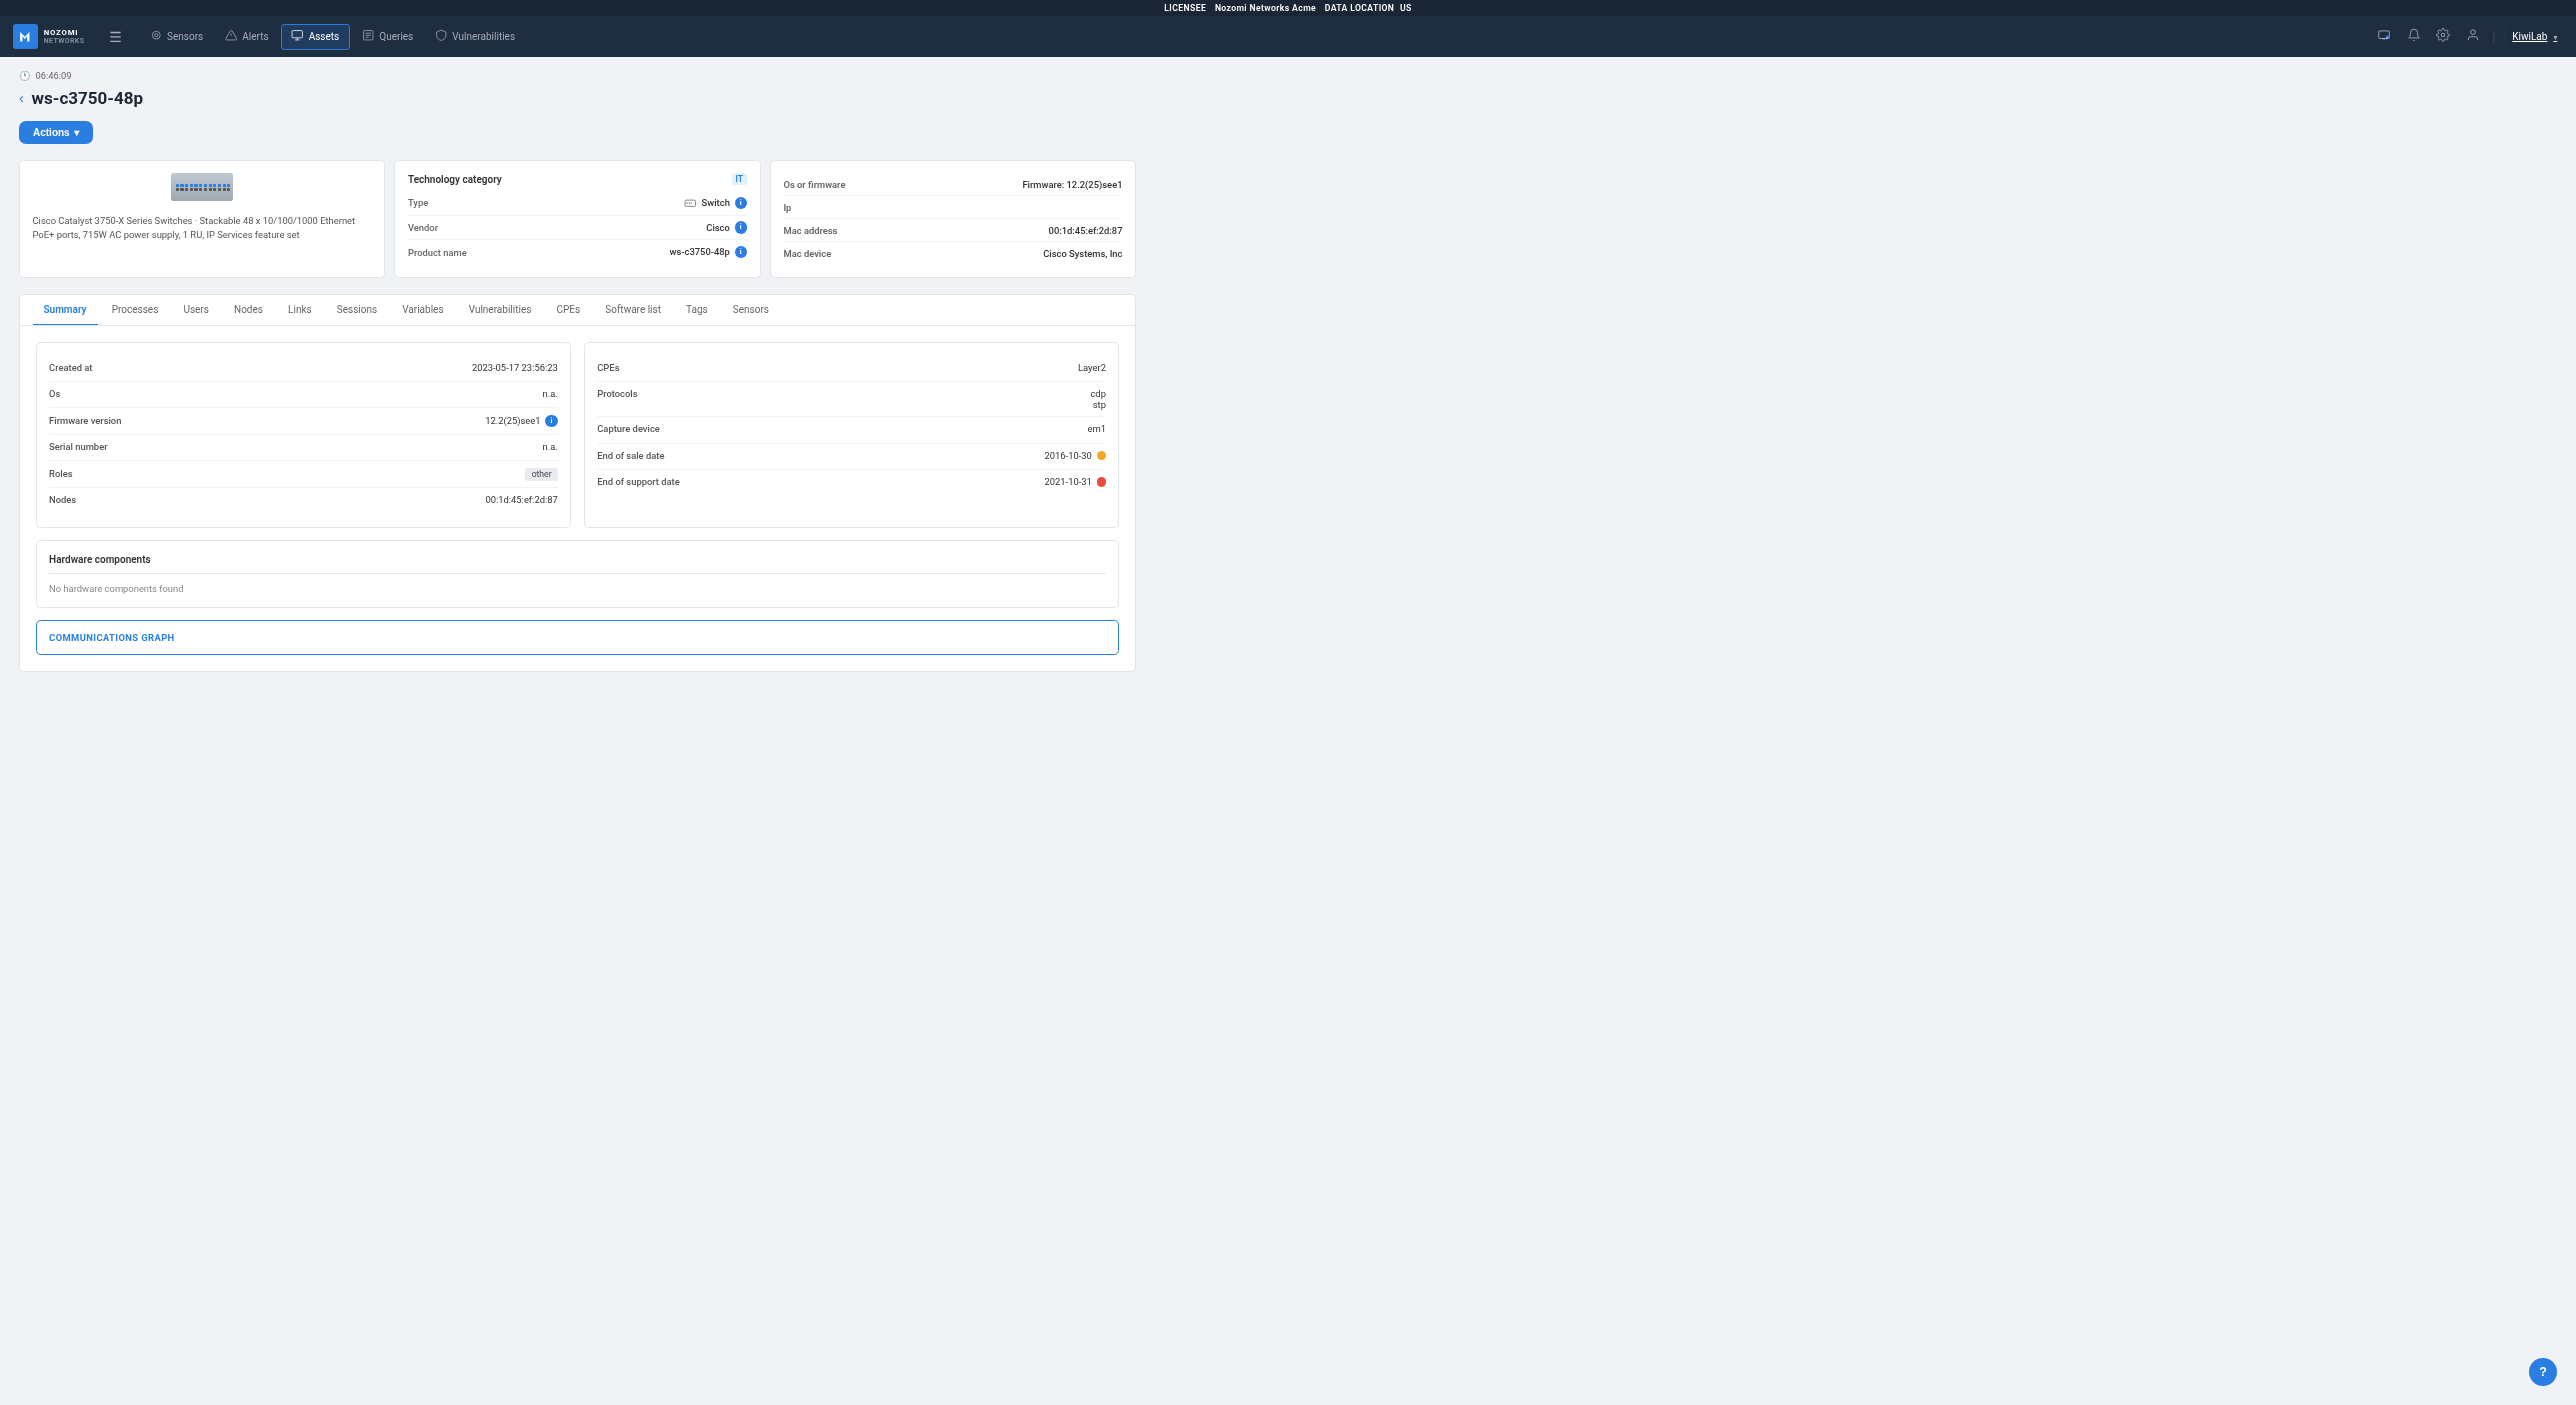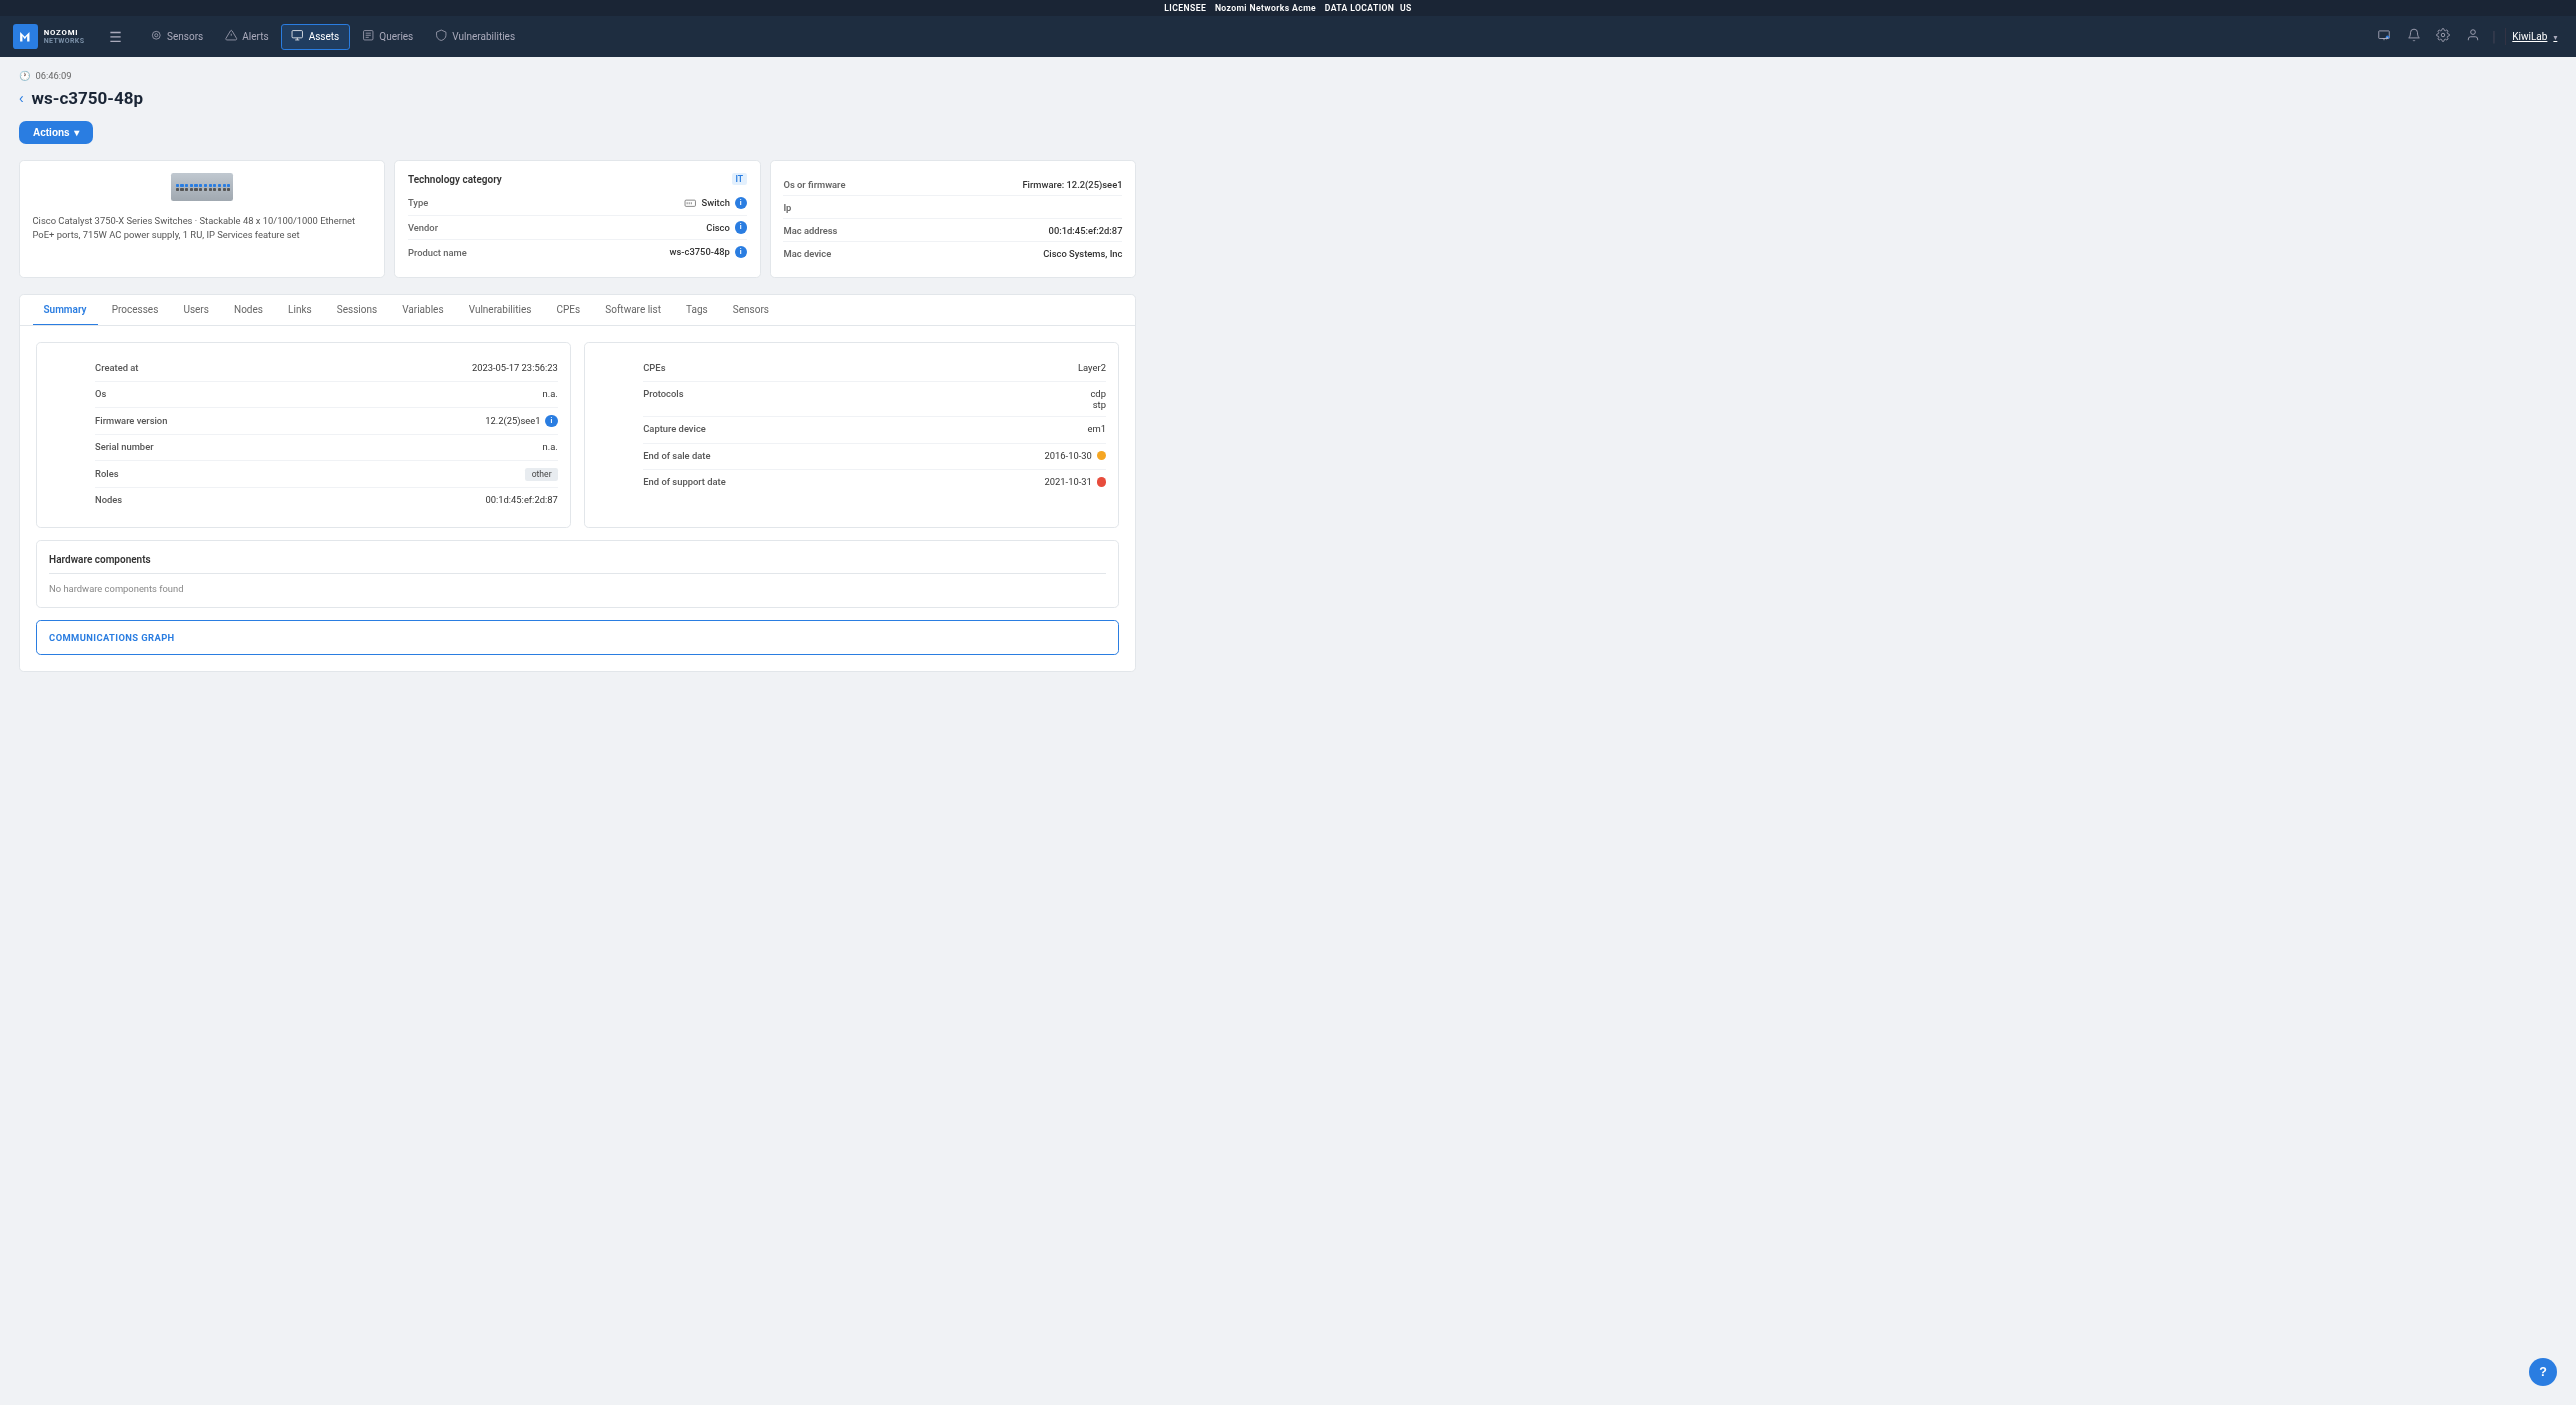--- a/index.html
+++ b/index.html
@@ -252,21 +252,20 @@
       padding: 12.5px;
     }
     .summary-row {
       display: flex;
       justify-content: space-between;
       align-items: flex-start;
       padding: 6.2px 0;
       border-bottom: 0.8px solid #f0f2f5;
       font-size: 9.4px;
       min-height: 26.5px;
-      margin-left: 46px;
     }
     .summary-row:last-child { border-bottom: none; }
     .summary-key { color: #555; font-weight: 500; flex-shrink: 0; }
     .summary-val { color: #333; text-align: right; display: flex; align-items: center; gap: 4.7px; }
     .role-badge {
       background: #e8ecf0;
       border-radius: 2.3px;
       padding: 1.6px 6.2px;
       font-size: 8.6px;
       color: #444;

